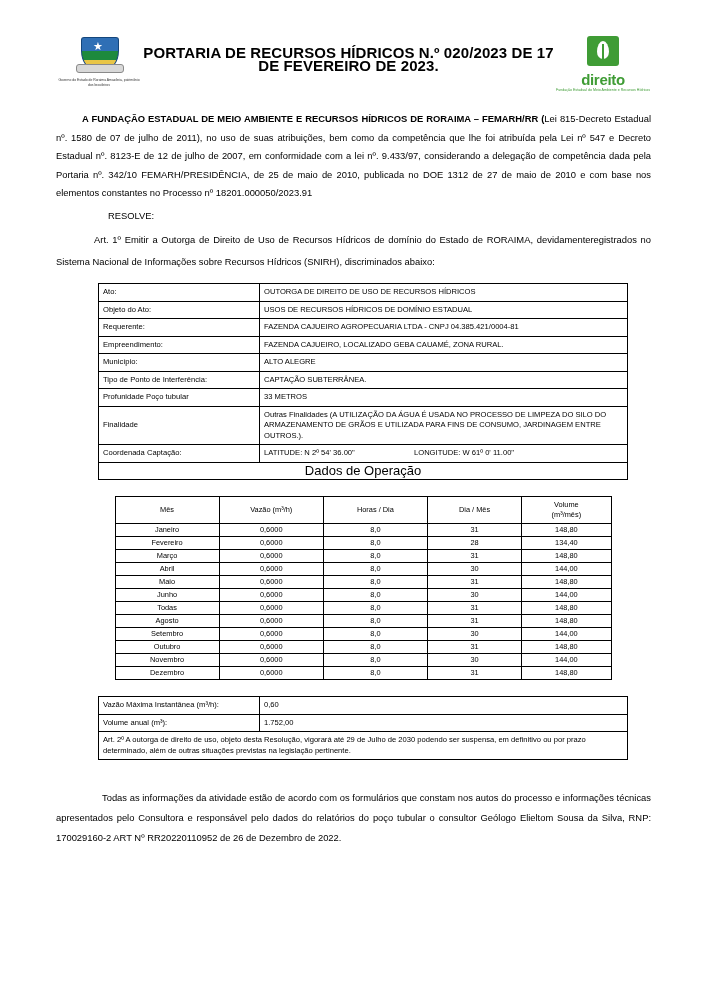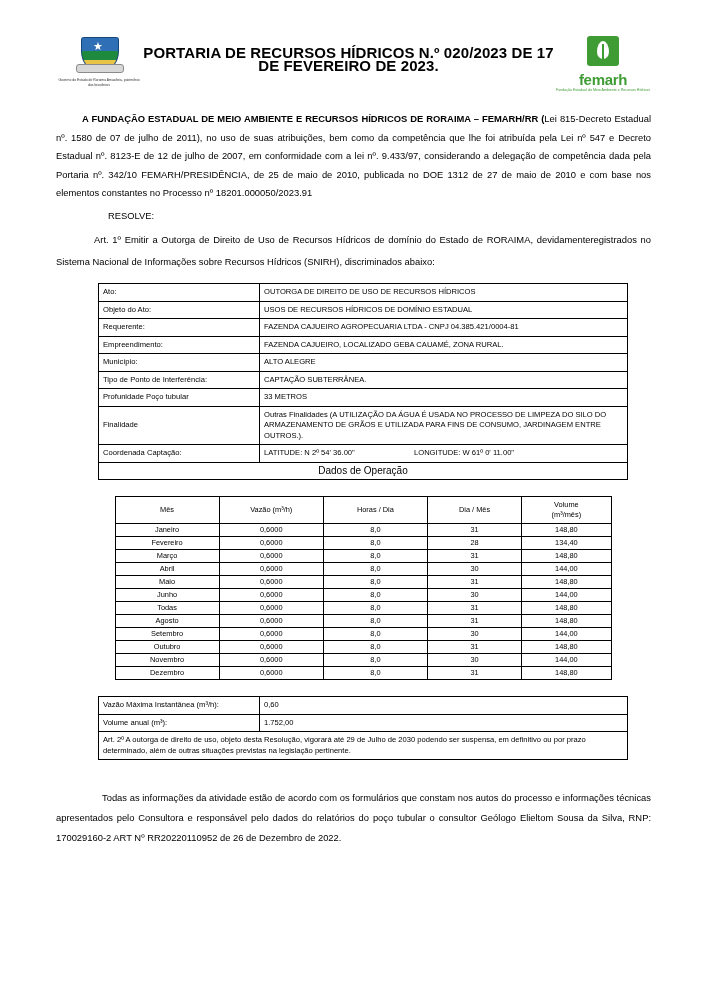--- a/index.html
+++ b/index.html
@@ -186,21 +186,21 @@
     border: 1px solid #000000;
     padding: 3px 4px;
     vertical-align: middle;
     font-weight: normal;
     line-height: 10.5px;
   }
   td.key { width: 152px; }
   td.bold { font-weight: bold; }
   .dados-head {
     text-align: center;
-    font-size: 10px;
+    font-size: 13px;
   }
   table.ops {
     border-collapse: collapse;
     width: 100%;
     font-size: 7.4px;
     table-layout: fixed;
   }
   table.ops td, table.ops th {
     border: 1px solid #000000;
     text-align: center;
@@ -241,21 +241,21 @@
     <div class="header-center">
       <div class="line2">PORTARIA DE RECURSOS HÍDRICOS N.º 020/2023 DE 17 DE FEVEREIRO DE 2023.</div>
     </div>
 
     <div class="logo-right">
       <div class="femarh-mark">
         <div class="leaf-box"></div>
         <div class="leaf"></div>
         <div class="stem"></div>
       </div>
-      <div class="femarh-word">femarh</div>
+      <div class="femarh-word">direito</div>
       <div class="femarh-sub">Fundação Estadual do Meio Ambiente
 e Recursos Hídricos</div>
     </div>
 
   </div>
 
   <div class="body-text">
     <p><span class="indent"></span><span class="b">A FUNDAÇÃO ESTADUAL DE MEIO AMBIENTE E RECURSOS HÍDRICOS DE RORAIMA – FEMARH/RR (</span><span>Lei 815-Decreto Estadual nº. 1580 de 07 de julho de 2011), no uso de suas atribuições, bem como da competência que lhe foi atribuída pela Lei nº 547 e Decreto Estadual nº. 8123-E de 12 de julho de 2007, em conformidade com a lei nº. 9.433/97, considerando a delegação de competência dada pela Portaria nº. 342/10 FEMARH/PRESIDÊNCIA, de 25 de maio de 2010, publicada no DOE 1312 de 27 de maio de 2010 e com base nos elementos constantes no Processo nº 18201.000050/2023.91</span></p>
   </div>
 

